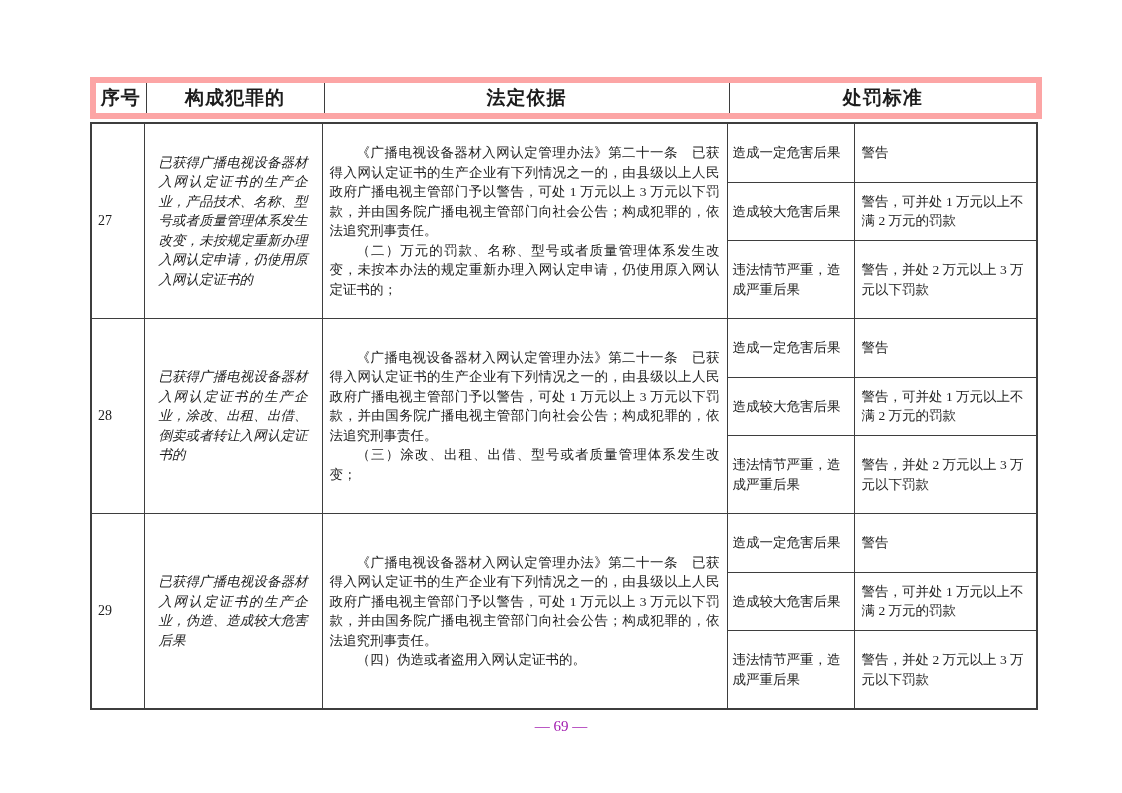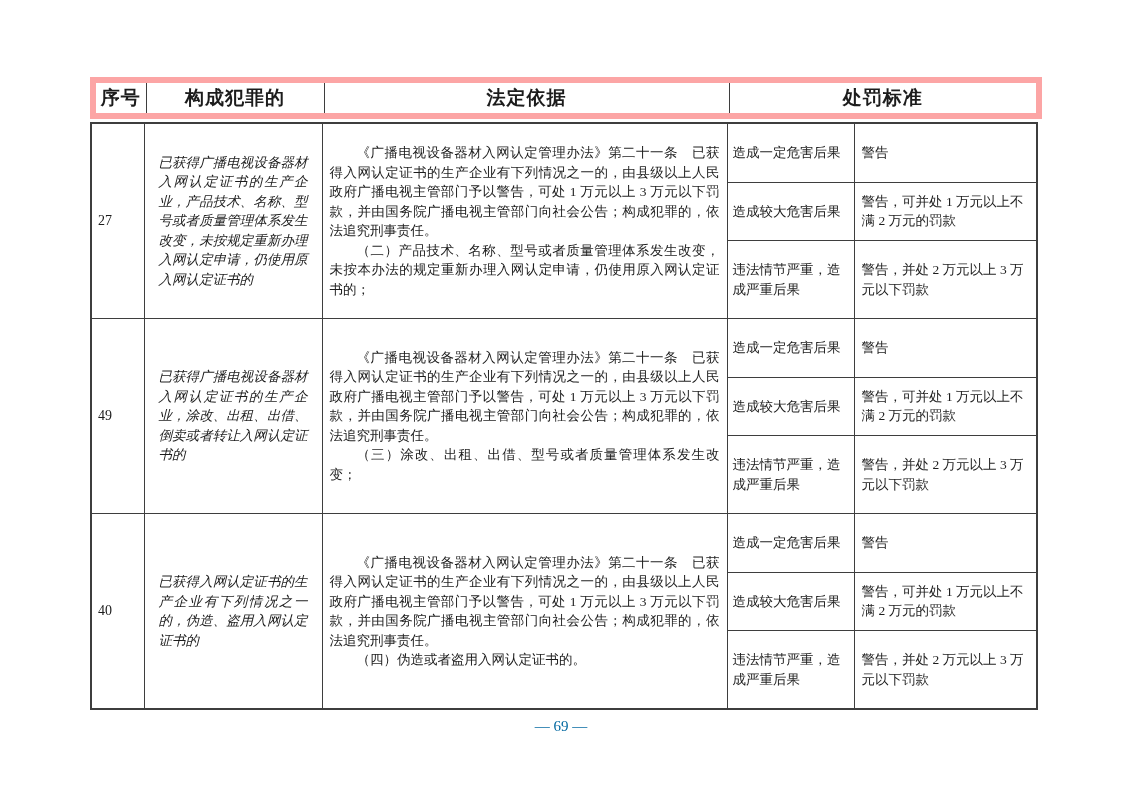--- a/index.html
+++ b/index.html
@@ -23,21 +23,21 @@
     padding:3px 6px;
   }
   td.no { text-align:left; font-size:14px; }
   td.violation { text-align:justify; text-justify:inter-ideograph; padding:3px 14px;font-style:italic; }
   td.basis { padding:15px 7px; }
   td.basis p { text-indent:2em; text-align:justify; text-justify:inter-ideograph; }
   td.cond { padding:19px 5px; }
   td.pen { padding:3px 7px;margin-left:16px; }
   .pageno {
     position:absolute; top:718px; left:0; width:1122px;
-    text-align:center; font-size:15px; color:#0369a1;
+    text-align:center; font-size:15px; color:#a21caf;
   }
 </style>
 </head>
 <body>
 
 <div class="tablewrap">
 
   <table class="head-table">
     <colgroup>
       <col style="width:53px">
@@ -63,56 +63,56 @@
         <col style="width:127px">
         <col style="width:183px">
     </colgroup>
     <tbody>
 
       <tr style="height:47px">
         <td class="no" rowspan="3">27</td>
         <td class="violation" rowspan="3">已获得广播电视设备器材入网认定证书的生产企业，产品技术、名称、型号或者质量管理体系发生改变，未按规定重新办理入网认定申请，仍使用原入网认定证书的</td>
         <td class="basis" rowspan="3">
           <p>《广播电视设备器材入网认定管理办法》第二十一条　已获得入网认定证书的生产企业有下列情况之一的，由县级以上人民政府广播电视主管部门予以警告，可处 1 万元以上 3 万元以下罚款，并由国务院广播电视主管部门向社会公告；构成犯罪的，依法追究刑事责任。</p>
-          <p>（二）产品技术、名称、型号或者质量管理体系发生改变，未按本办法的规定重新办理入网认定申请，仍使用原入网认定证书的；</p>
+          <p>（二）万元的罚款、名称、型号或者质量管理体系发生改变，未按本办法的规定重新办理入网认定申请，仍使用原入网认定证书的；</p>
         </td>
         <td class="cond">造成一定危害后果</td>
         <td class="pen">警告</td>
       </tr>
       <tr style="height:58px">
         <td class="cond">造成较大危害后果</td>
         <td class="pen">警告，可并处 1 万元以上不满 2 万元的罚款</td>
       </tr>
       <tr style="height:50px">
         <td class="cond">违法情节严重，造成严重后果</td>
         <td class="pen">警告，并处 2 万元以上 3 万元以下罚款</td>
       </tr>
 
       <tr style="height:42px">
-        <td class="no" rowspan="3">49</td>
+        <td class="no" rowspan="3">28</td>
         <td class="violation" rowspan="3">已获得广播电视设备器材入网认定证书的生产企业，涂改、出租、出借、倒卖或者转让入网认定证书的</td>
         <td class="basis" rowspan="3">
           <p>《广播电视设备器材入网认定管理办法》第二十一条　已获得入网认定证书的生产企业有下列情况之一的，由县级以上人民政府广播电视主管部门予以警告，可处 1 万元以上 3 万元以下罚款，并由国务院广播电视主管部门向社会公告；构成犯罪的，依法追究刑事责任。</p>
           <p>（三）涂改、出租、出借、型号或者质量管理体系发生改变；</p>
         </td>
         <td class="cond">造成一定危害后果</td>
         <td class="pen">警告</td>
       </tr>
       <tr style="height:52px">
         <td class="cond">造成较大危害后果</td>
         <td class="pen">警告，可并处 1 万元以上不满 2 万元的罚款</td>
       </tr>
       <tr style="height:43px">
         <td class="cond">违法情节严重，造成严重后果</td>
         <td class="pen">警告，并处 2 万元以上 3 万元以下罚款</td>
       </tr>
 
       <tr style="height:36px">
-        <td class="no" rowspan="3">40</td>
-        <td class="violation" rowspan="3">已获得入网认定证书的生产企业有下列情况之一的，伪造、盗用入网认定证书的</td>
+        <td class="no" rowspan="3">29</td>
+        <td class="violation" rowspan="3">已获得广播电视设备器材入网认定证书的生产企业，伪造、造成较大危害后果</td>
         <td class="basis" rowspan="3">
           <p>《广播电视设备器材入网认定管理办法》第二十一条　已获得入网认定证书的生产企业有下列情况之一的，由县级以上人民政府广播电视主管部门予以警告，可处 1 万元以上 3 万元以下罚款，并由国务院广播电视主管部门向社会公告；构成犯罪的，依法追究刑事责任。</p>
           <p>（四）伪造或者盗用入网认定证书的。</p>
         </td>
         <td class="cond">造成一定危害后果</td>
         <td class="pen">警告</td>
       </tr>
       <tr style="height:50px">
         <td class="cond">造成较大危害后果</td>
         <td class="pen">警告，可并处 1 万元以上不满 2 万元的罚款</td>

